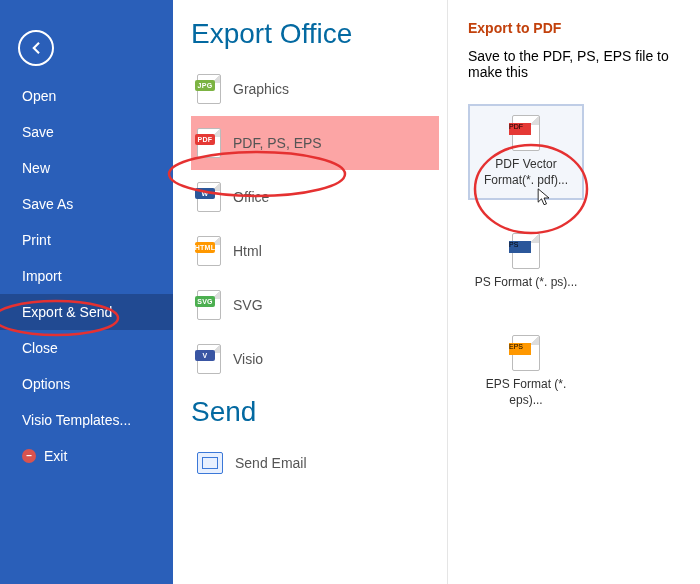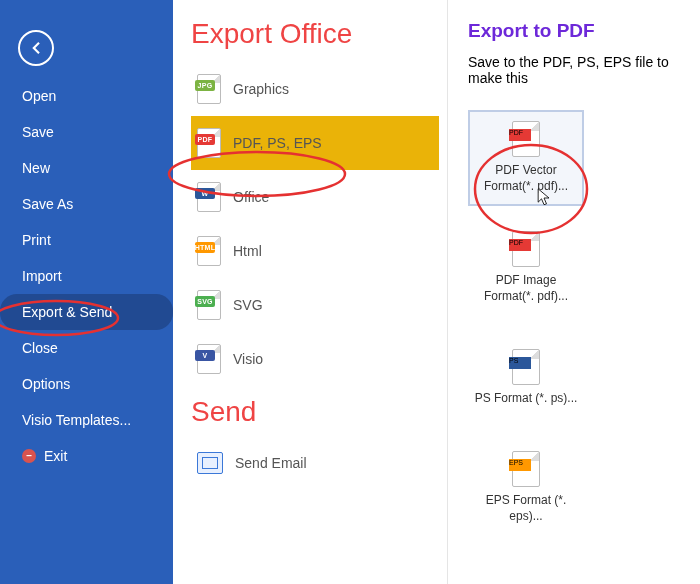--- a/index.html
+++ b/index.html
@@ -3,46 +3,46 @@
 <meta charset="utf-8">
 <style>
   * { box-sizing: border-box; margin: 0; padding: 0; }
   html, body { width: 700px; height: 584px; overflow: hidden; font-family: "Segoe UI", Arial, sans-serif; background: #fff; }
   .app { display: flex; width: 100%; height: 100%; }
   .sidebar { width: 173px; background: #2a5fb9; color: #fff; display: flex; flex-direction: column; padding-top: 30px; }
   .back-btn { width: 36px; height: 36px; border: 2px solid #fff; border-radius: 50%; margin-left: 18px; margin-bottom: 12px; display: flex; align-items: center; justify-content: center; cursor: pointer; }
   .back-btn svg { fill: #fff; }
   .side-item { padding: 10px 0 10px 22px; font-size: 14px; cursor: pointer; }
   .side-item.selected { background: #214a92; }
-  .side-item.highlight { position: relative; border-radius: 17px; }
+  .side-item.highlight { position: relative; }
   .side-item.exit { display: flex; align-items: center; gap: 8px; }
   .exit-icon { width: 14px; height: 14px; border-radius: 50%; background: #d9534f; display: inline-flex; align-items: center; justify-content: center; color:#fff; font-size:10px; font-weight:bold; line-height:1;}
   .content { flex: 1; display: flex; }
   .col-export { width: 275px; padding: 18px 8px 0 18px; border-right: 1px solid #e5e5e5; }
-  .col-export h1 { font-size: 28px; font-weight: 300; color: #ef4444; margin-bottom: 12px; }
+  .col-export h1 { font-size: 28px; font-weight: 300; color: #0369a1; margin-bottom: 12px; }
   .col-export h1.send { }
   .export-list { display: flex; flex-direction: column; margin-bottom: 10px; }
   .export-item { display: flex; align-items: center; gap: 12px; padding: 12px 6px; font-size: 14px; color: #555; cursor: pointer; position: relative; }
-  .export-item.selected { background: #eab308; }
+  .export-item.selected { background: #fca5a5; }
   .file-icon { width: 24px; height: 30px; position: relative; }
   .file-icon .page { position:absolute; inset:0; background: #fff; border: 1px solid #bbb; border-radius: 2px; }
   .file-icon .page::after { content:""; position:absolute; top:0; right:0; width:8px; height:8px; background: linear-gradient(135deg, #fff 49%, #ddd 50%);}
   .file-icon .tag { position:absolute; left:-2px; top:6px; width:20px; height:11px; border-radius:2px; font-size:7px; font-weight:bold; color:#fff; display:flex; align-items:center; justify-content:center; letter-spacing:0.3px; }
   .tag.jpg  { background:#7cb342; }
   .tag.pdf  { background:#e53935; }
   .tag.word { background:#2b579a; }
   .tag.html { background:#ff9800; }
   .tag.svg  { background:#4caf50; }
   .tag.visio{ background:#3955a3; }
   .tag.ps   { background:#2b579a; }
   .tag.eps  { background:#ff9800; }
   .emailicon { width:26px; height:22px; border:1px solid #3b78d8; border-radius:2px; background:#e8f0fe; position:relative;}
   .emailicon::after { content:""; position:absolute; left:4px; right:4px; top:4px; bottom:4px; border:1px solid #3b78d8; }
   .col-right { flex:1; padding: 20px 6px 0 20px; }
-  .col-right h2 { font-size: 19px; font-weight: bold; color:#6d28d9; margin-bottom: 12px; }
+  .col-right h2 { font-size: 14px; font-weight: bold; color:#c2410c; margin-bottom: 12px; }
   .col-right .desc { font-size: 14px; color:#000000; margin-bottom: 24px; }
   .tiles { display:flex; flex-direction:column; gap:14px; }
   .tile { width: 116px; height: 96px; border:2px solid #bfcde6; background:#f3f6fb; display:flex; flex-direction:column; align-items:center; justify-content:center; gap:6px; cursor:pointer; padding:4px; position:relative;}
   .tile.nb { border:2px solid #fff; background:#fff; }
   .tile .doc-icon { width:28px; height:36px; position:relative;}
   .tile .doc-icon .page{ position:absolute; inset:0; background:#fff; border:1px solid #bbb; border-radius:2px;}
   .tile .doc-icon .page::after { content:""; position:absolute; top:0; right:0; width:9px; height:9px; background: linear-gradient(135deg, #fff 49%, #ddd 50%);}
   .tile .doc-icon .tag{ position:absolute; left:-3px; top:8px; width:22px; height:12px; font-size:7px;}
   .tile-label { font-size:12px; color:#333; text-align:center; line-height:1.3; }
   svg.annot { position:absolute; pointer-events:none; }
@@ -140,27 +140,20 @@
         <div class="tile">
           <span class="doc-icon">
               <span class="page"></span>
               <span class="tag pdf">PDF</span>
             </span>
           <span class="tile-label">PDF Vector Format(*. pdf)...</span>
         </div>
         <div class="tile nb">
           <span class="doc-icon">
               <span class="page"></span>
-              <span class="tag pdf">PDF</span>
-            </span>
-          <span class="tile-label">PDF Image Format(*. pdf)...</span>
-        </div>
-        <div class="tile nb">
-          <span class="doc-icon">
-              <span class="page"></span>
               <span class="tag ps">PS</span>
             </span>
           <span class="tile-label">PS Format (*. ps)...</span>
         </div>
         <div class="tile nb">
           <span class="doc-icon">
               <span class="page"></span>
               <span class="tag eps">EPS</span>
             </span>
           <span class="tile-label">EPS Format (*. eps)...</span>

